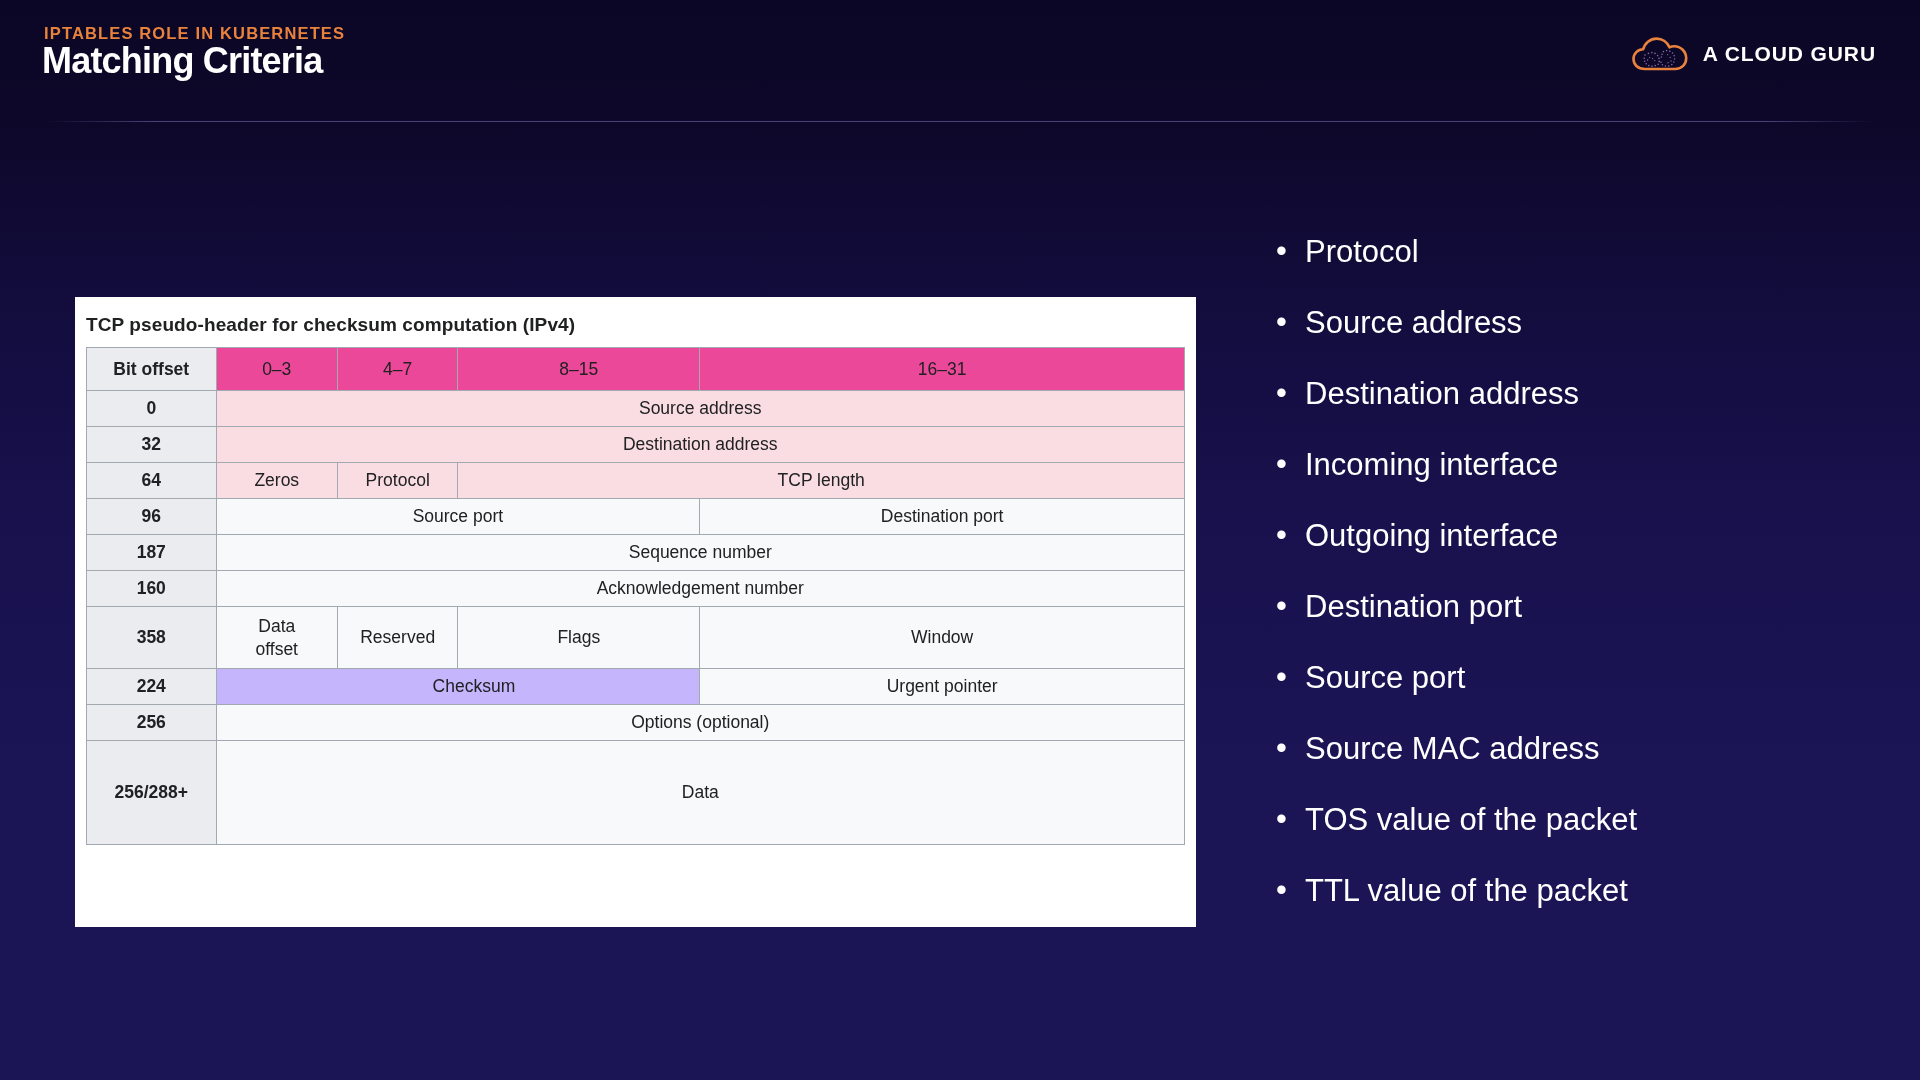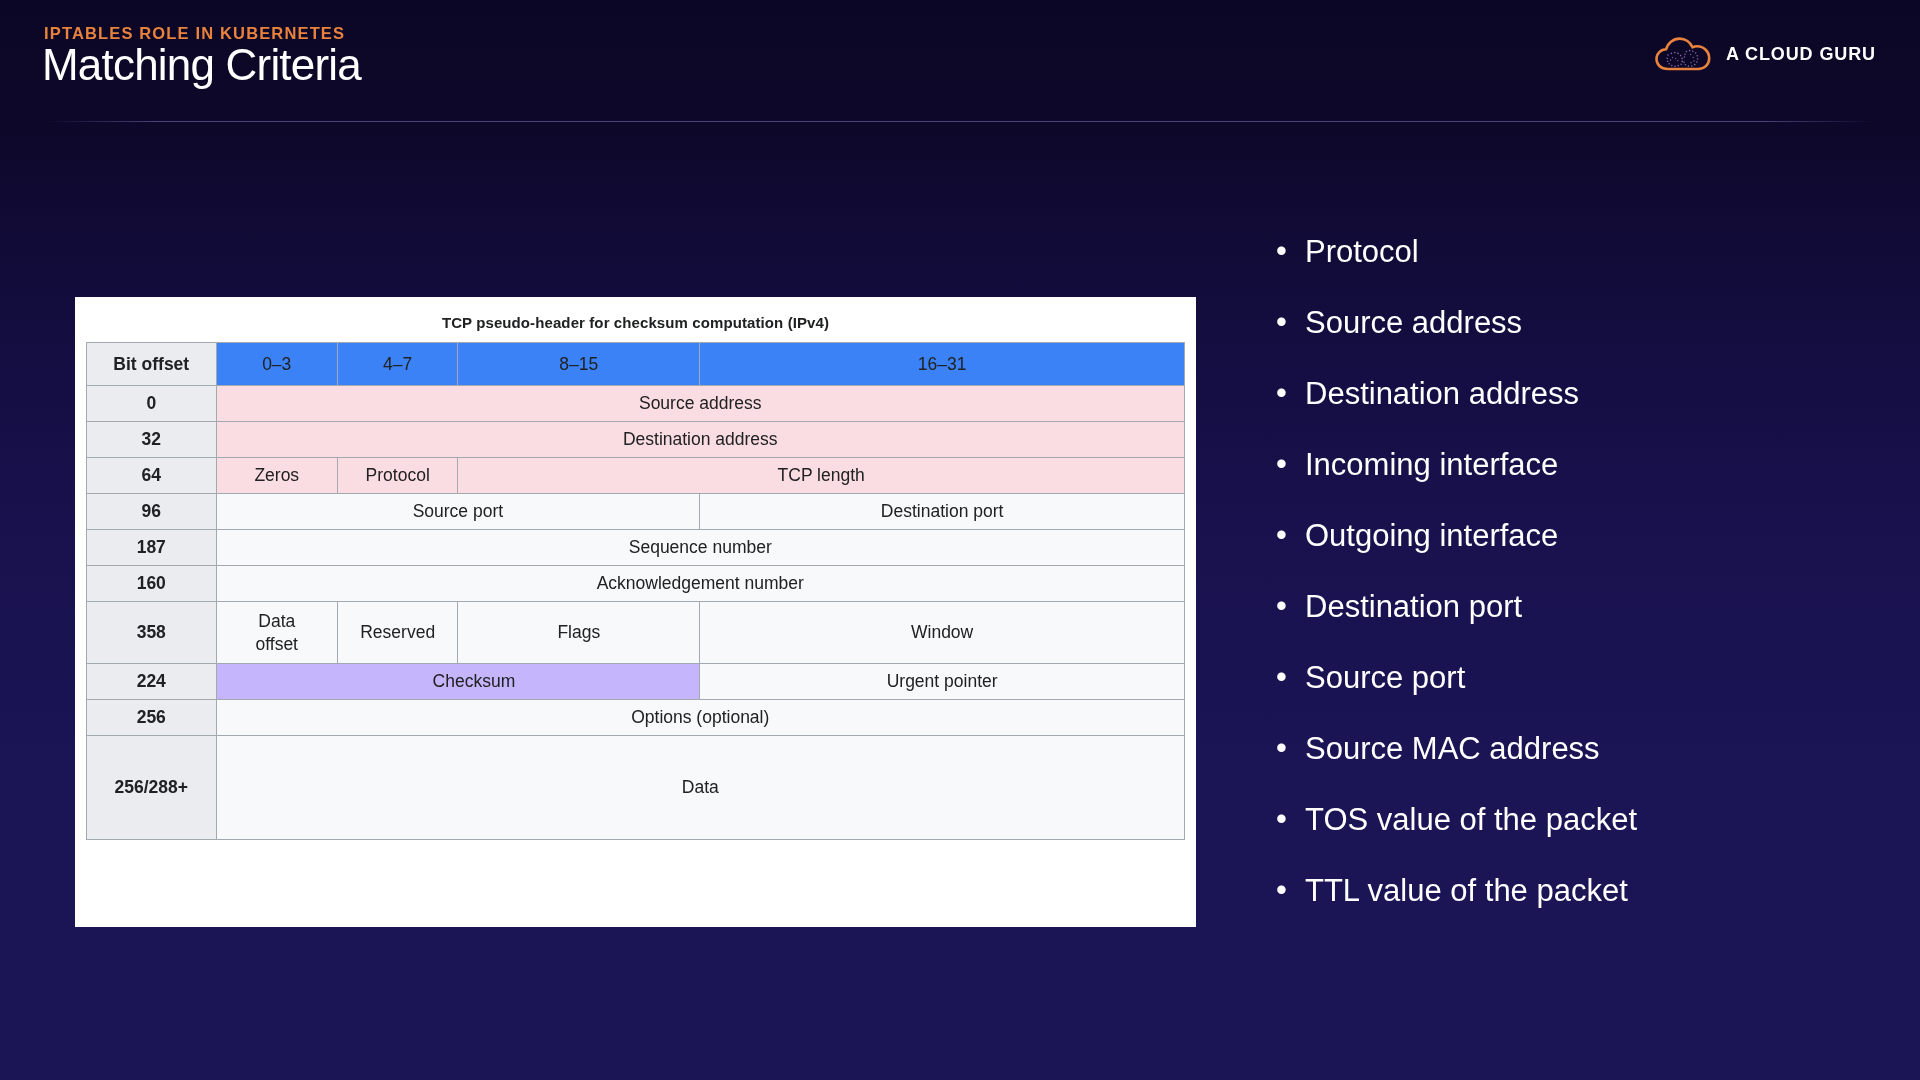--- a/index.html
+++ b/index.html
@@ -62,22 +62,22 @@
     font-weight: bold;
     letter-spacing: 1.15px;
     color: #e8823c;
     text-transform: uppercase;
   }
 
   .slide-title {
     position: absolute;
     left: 42px;
     top: 40px;
-    font-size: 44px;
-    font-weight: normal;
+    font-size: 36px;
+    font-weight: bold;
     letter-spacing: -0.8px;
     color: #ffffff;
   }
 
   
   .brand {
     position: absolute;
     right: 44px;
     top: 32px;
     display: flex;
@@ -86,41 +86,40 @@
     height: 44px;
   }
 
   .brand-mark {
     width: 58px;
     height: 38px;
     display: block;
   }
 
   .brand-text {
-    font-size: 18px;
+    font-size: 21px;
     font-weight: bold;
     letter-spacing: 0.9px;
     color: #ffffff;
     white-space: nowrap;
   }
 
   
   .table-card {
     position: absolute;
     left: 75px;
     top: 297px;
     width: 1121px;
     height: 630px;
     background: #ffffff;
     padding: 11px;
   }
 
   .table-caption {
-    text-align: center;
-    font-size: 15px;
+    font-size: 19px;
     font-weight: bold;
     color: #202122;
     padding: 6px 0 11px 0;
     letter-spacing: 0.1px;
   }
 
   table.tcp {
     border-collapse: collapse;
     table-layout: fixed;
     width: 1099px;
@@ -142,21 +141,21 @@
   table.tcp .offset {
     background: #eaecf0;
     font-weight: bold;
     width: 128px;
   }
 
   table.tcp th.offset { font-weight: bold; }
 
   
   table.tcp .hdr {
-    background: #3b82f6;
+    background: #ec4899;
     font-weight: bold;
     height: 43px;
   }
 
   
   table.tcp .plain { background: #f8f9fa; }
 
   
   table.tcp .pink   { background: #fadde2; }
   table.tcp .pink-d { background: #c4b5fd; padding-left: 36px; }

